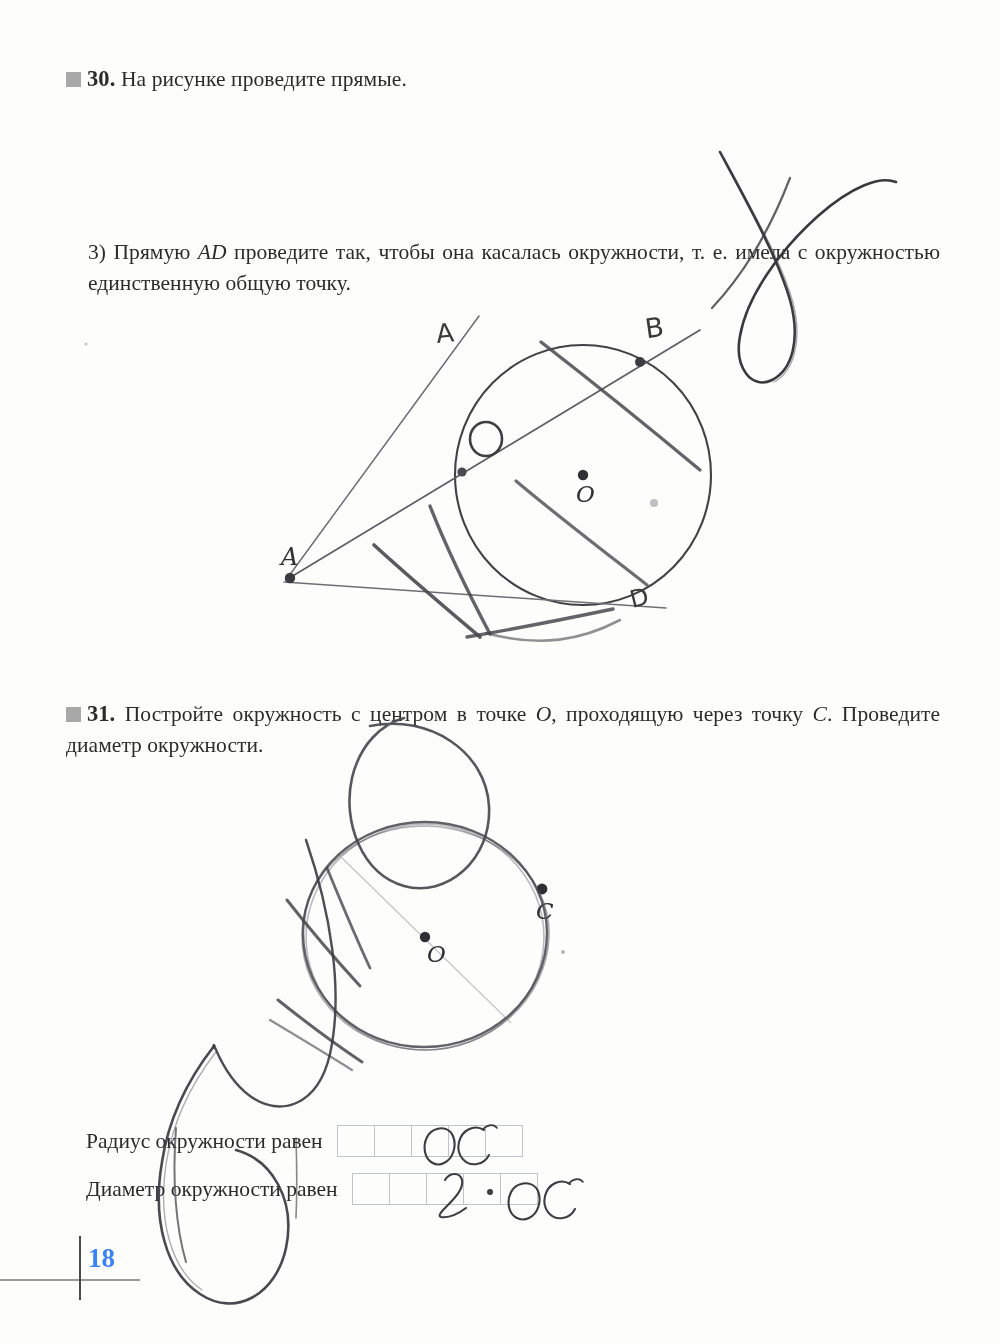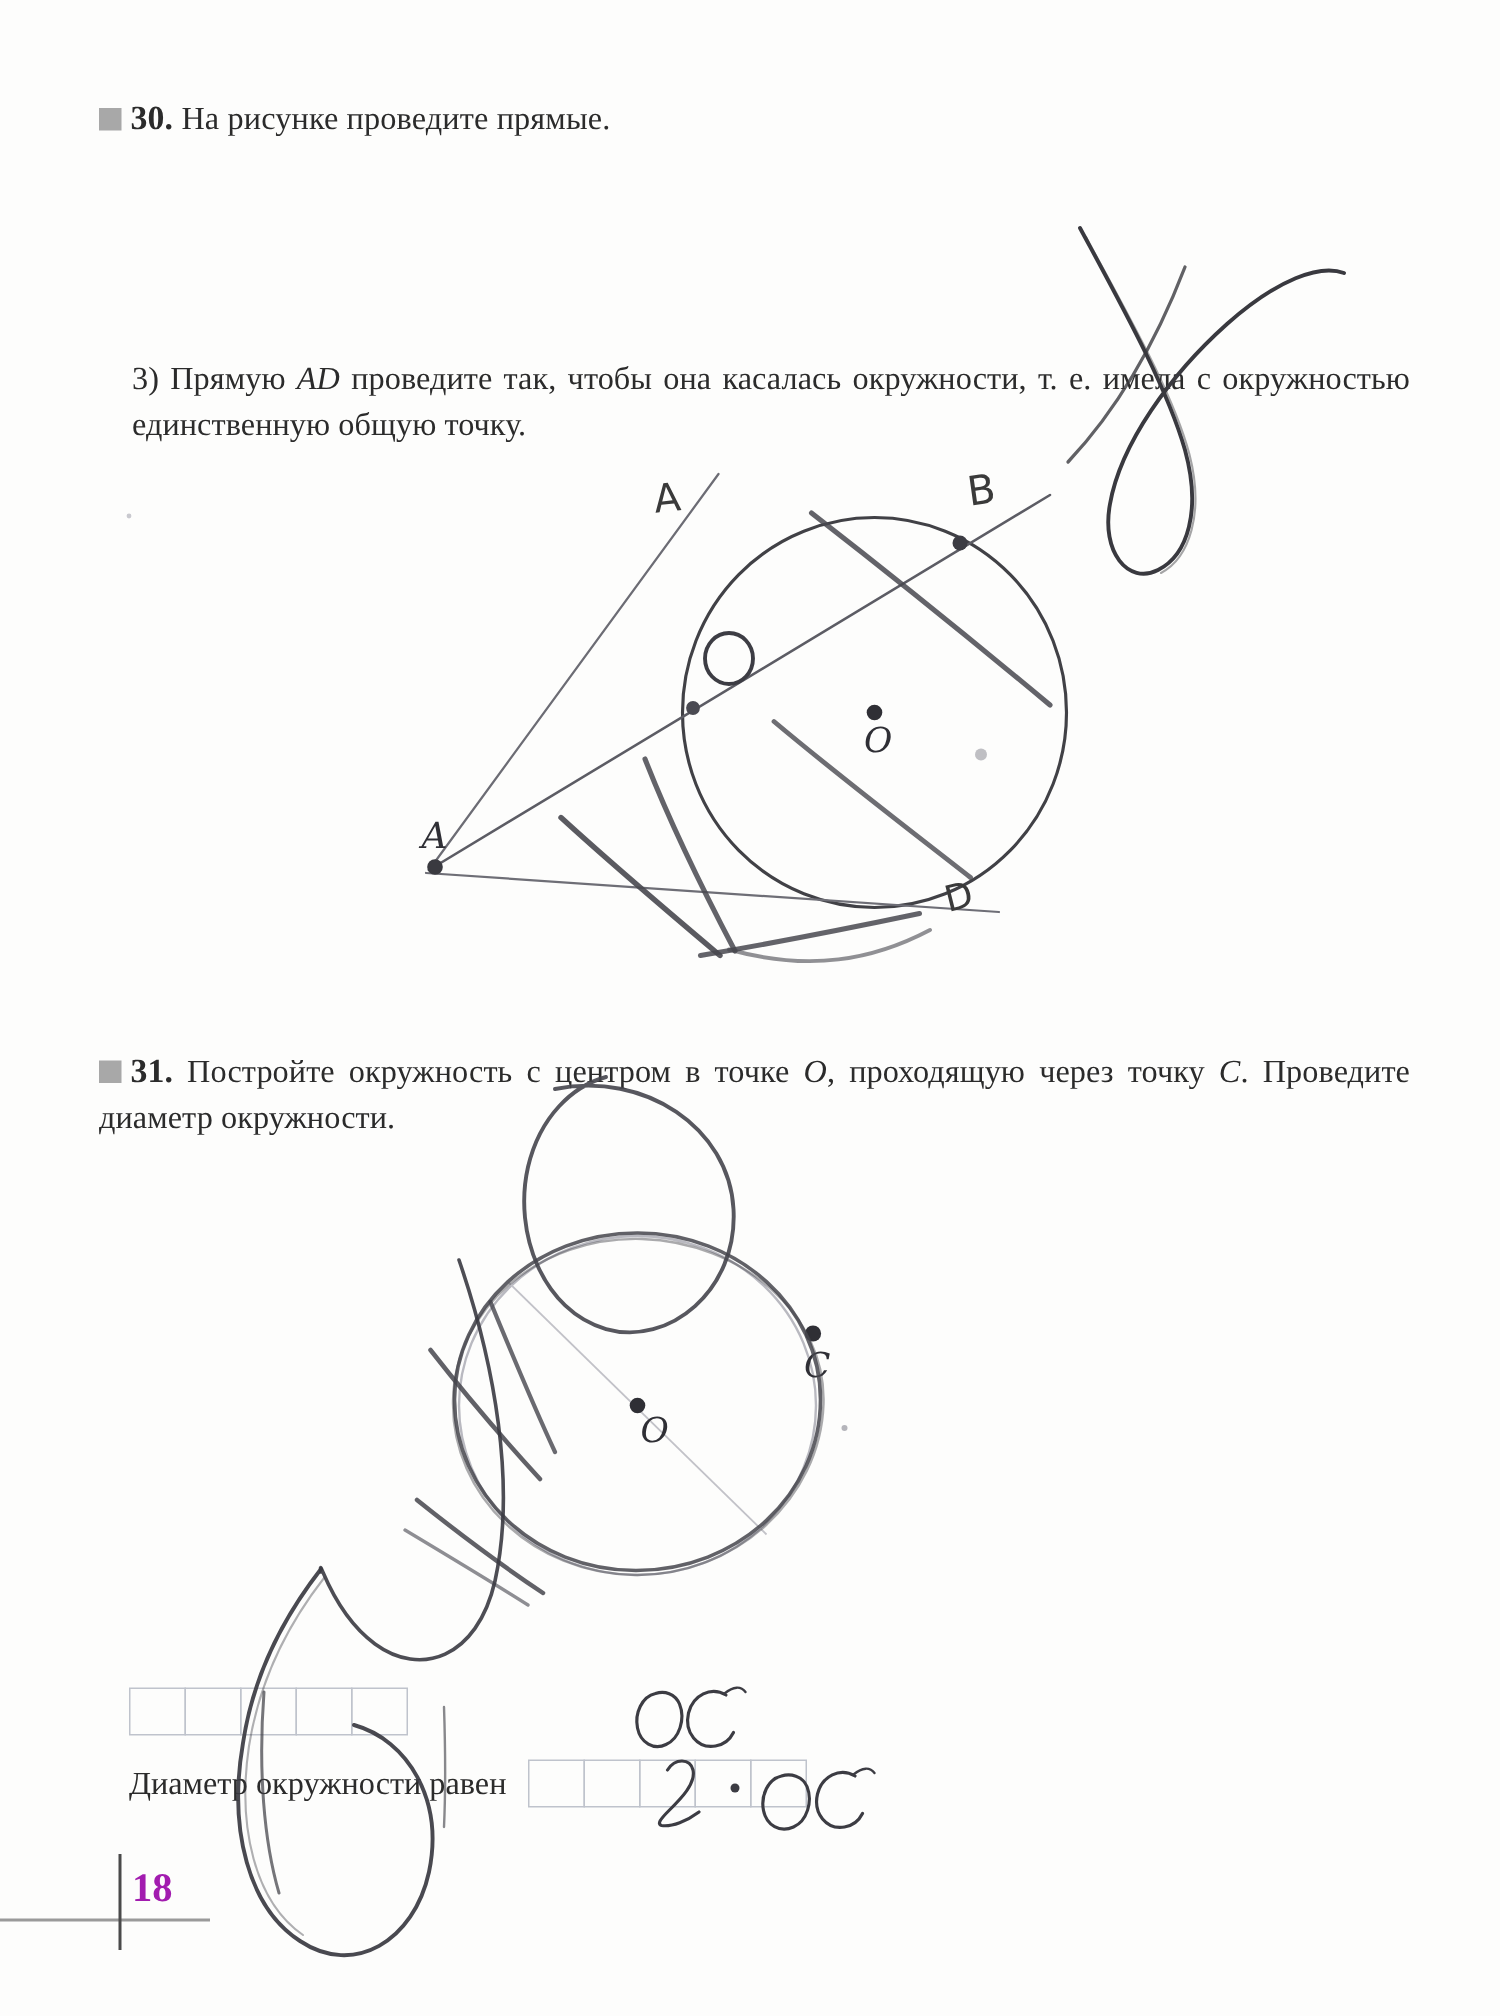--- a/index.html
+++ b/index.html
@@ -73,21 +73,21 @@
   }
   .cell:first-child { margin-left: 0; }
 
   
   .pagenum {
     position: absolute;
     left: 88px;
     top: 1243px;
     font-size: 27px;
     font-weight: bold;
-    color: #a21caf;
+    color: #3b82f6;
   }
   .rule-h {
     position: absolute;
     left: 0px;
     top: 1279px;
     width: 140px;
     height: 2px;
     background: #9a9a9a;
   }
   .rule-v {
@@ -175,20 +175,21 @@
       <span>Постройте окружность с центром в точке </span><span class="mi">O</span><span>, проходящую через точку </span><span class="mi">C</span><span>. Проведите диаметр окружности.</span>
     </div>
 
     <div class="hand-letter" style="left:281px; top:543px; font-size:24px; font-style:italic; color:#2f2f35;">A</div>
     <div class="hand-letter" style="left:576px; top:481px; font-size:23px; font-style:italic; color:#2f2f35;">O</div>
 
     <div class="hand-letter" style="left:427px; top:941px; font-size:23px; font-style:italic; color:#2f2f35;">O</div>
     <div class="hand-letter" style="left:536px; top:898px; font-size:23px; font-style:italic; color:#2f2f35;">C</div>
 
     <div class="answer-row" style="left:86px; top:1125px;">
+      <span class="answer-label">Радиус окружности равен</span>
       <span class="boxes">
         <span class="cell"></span>
         <span class="cell"></span>
         <span class="cell"></span>
         <span class="cell"></span>
         <span class="cell"></span>
       </span>
     </div>
 
     <div class="answer-row" style="left:86px; top:1173px;">

